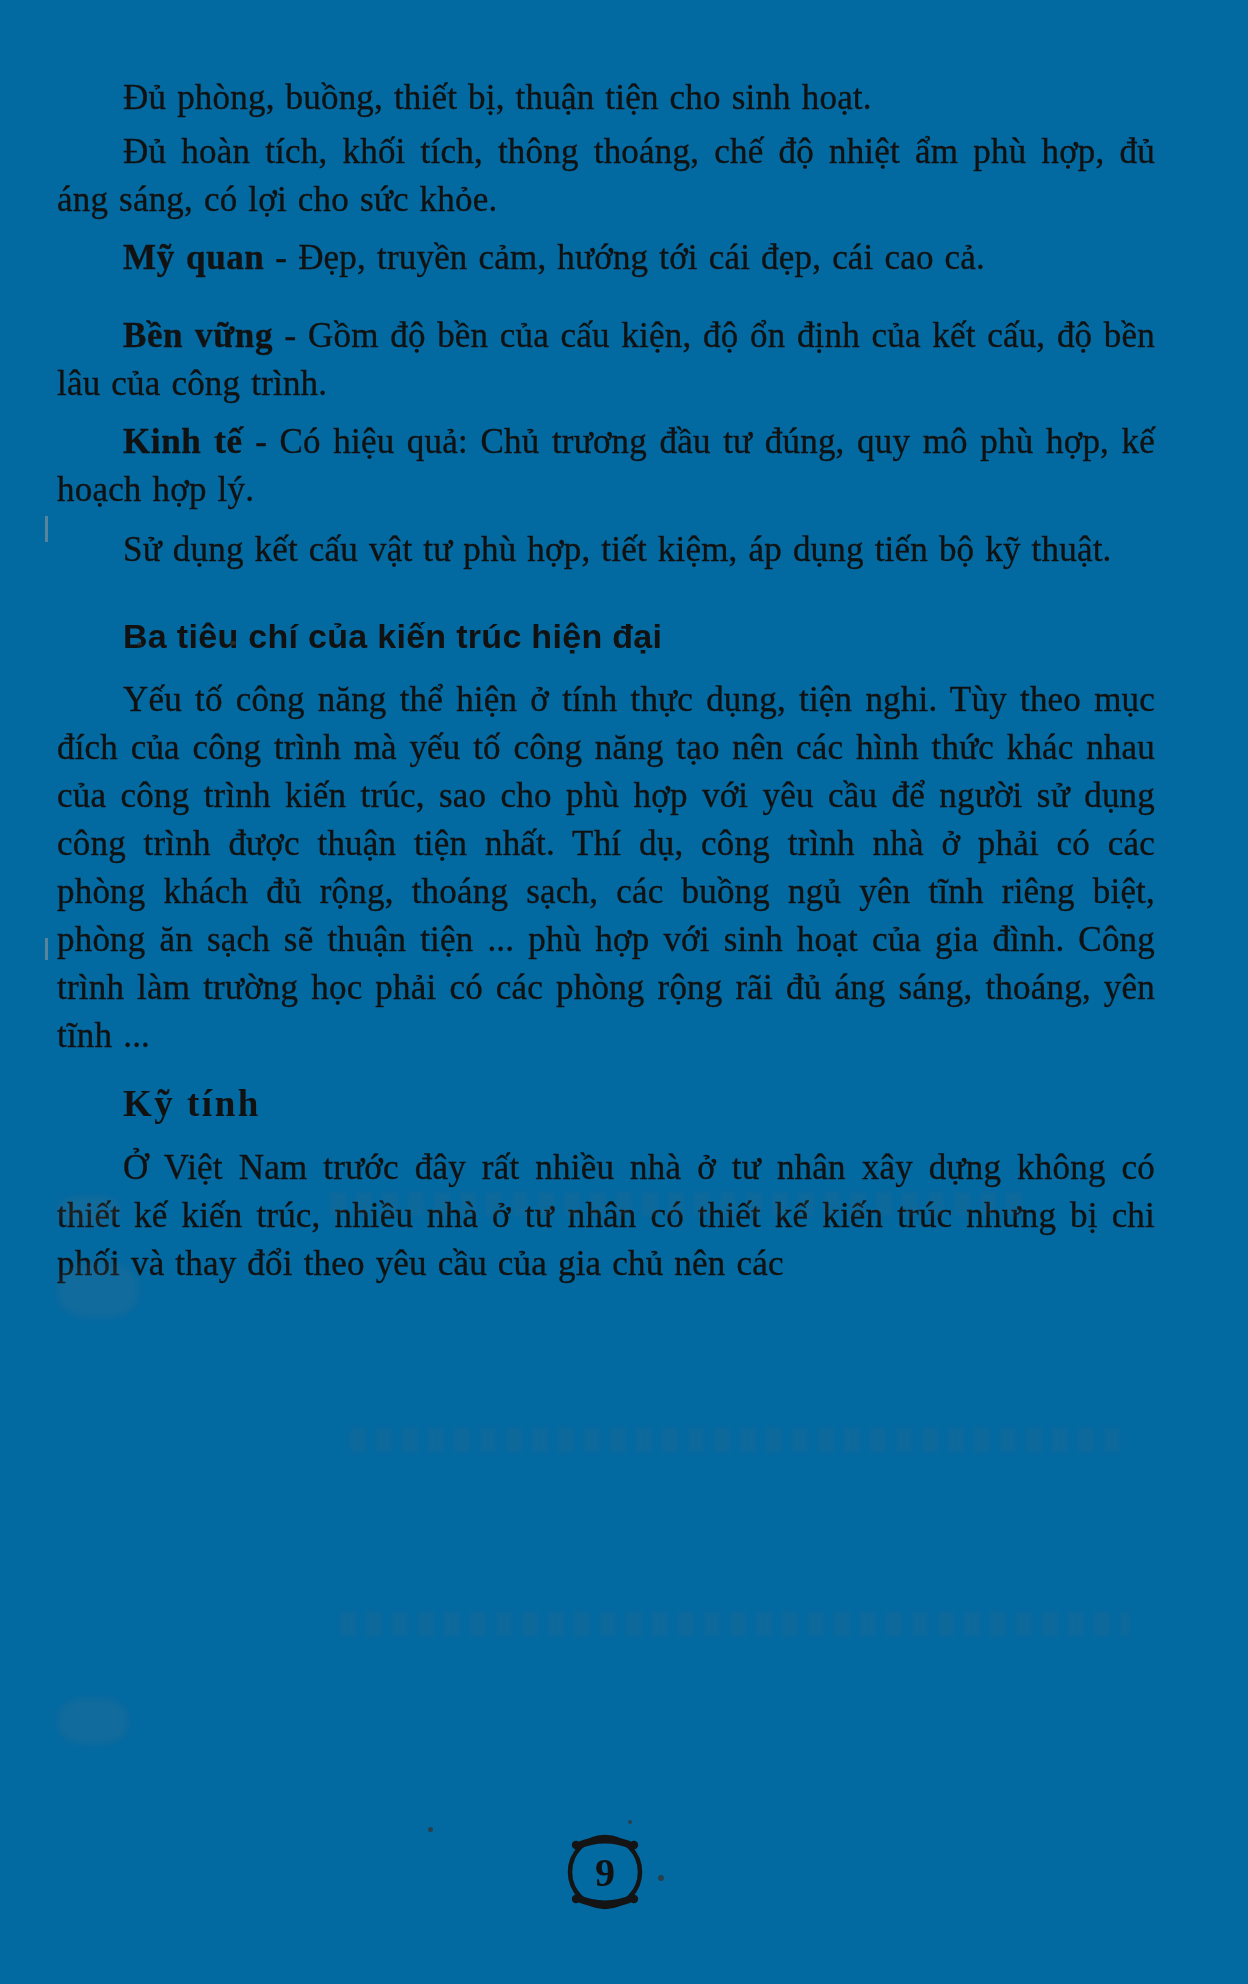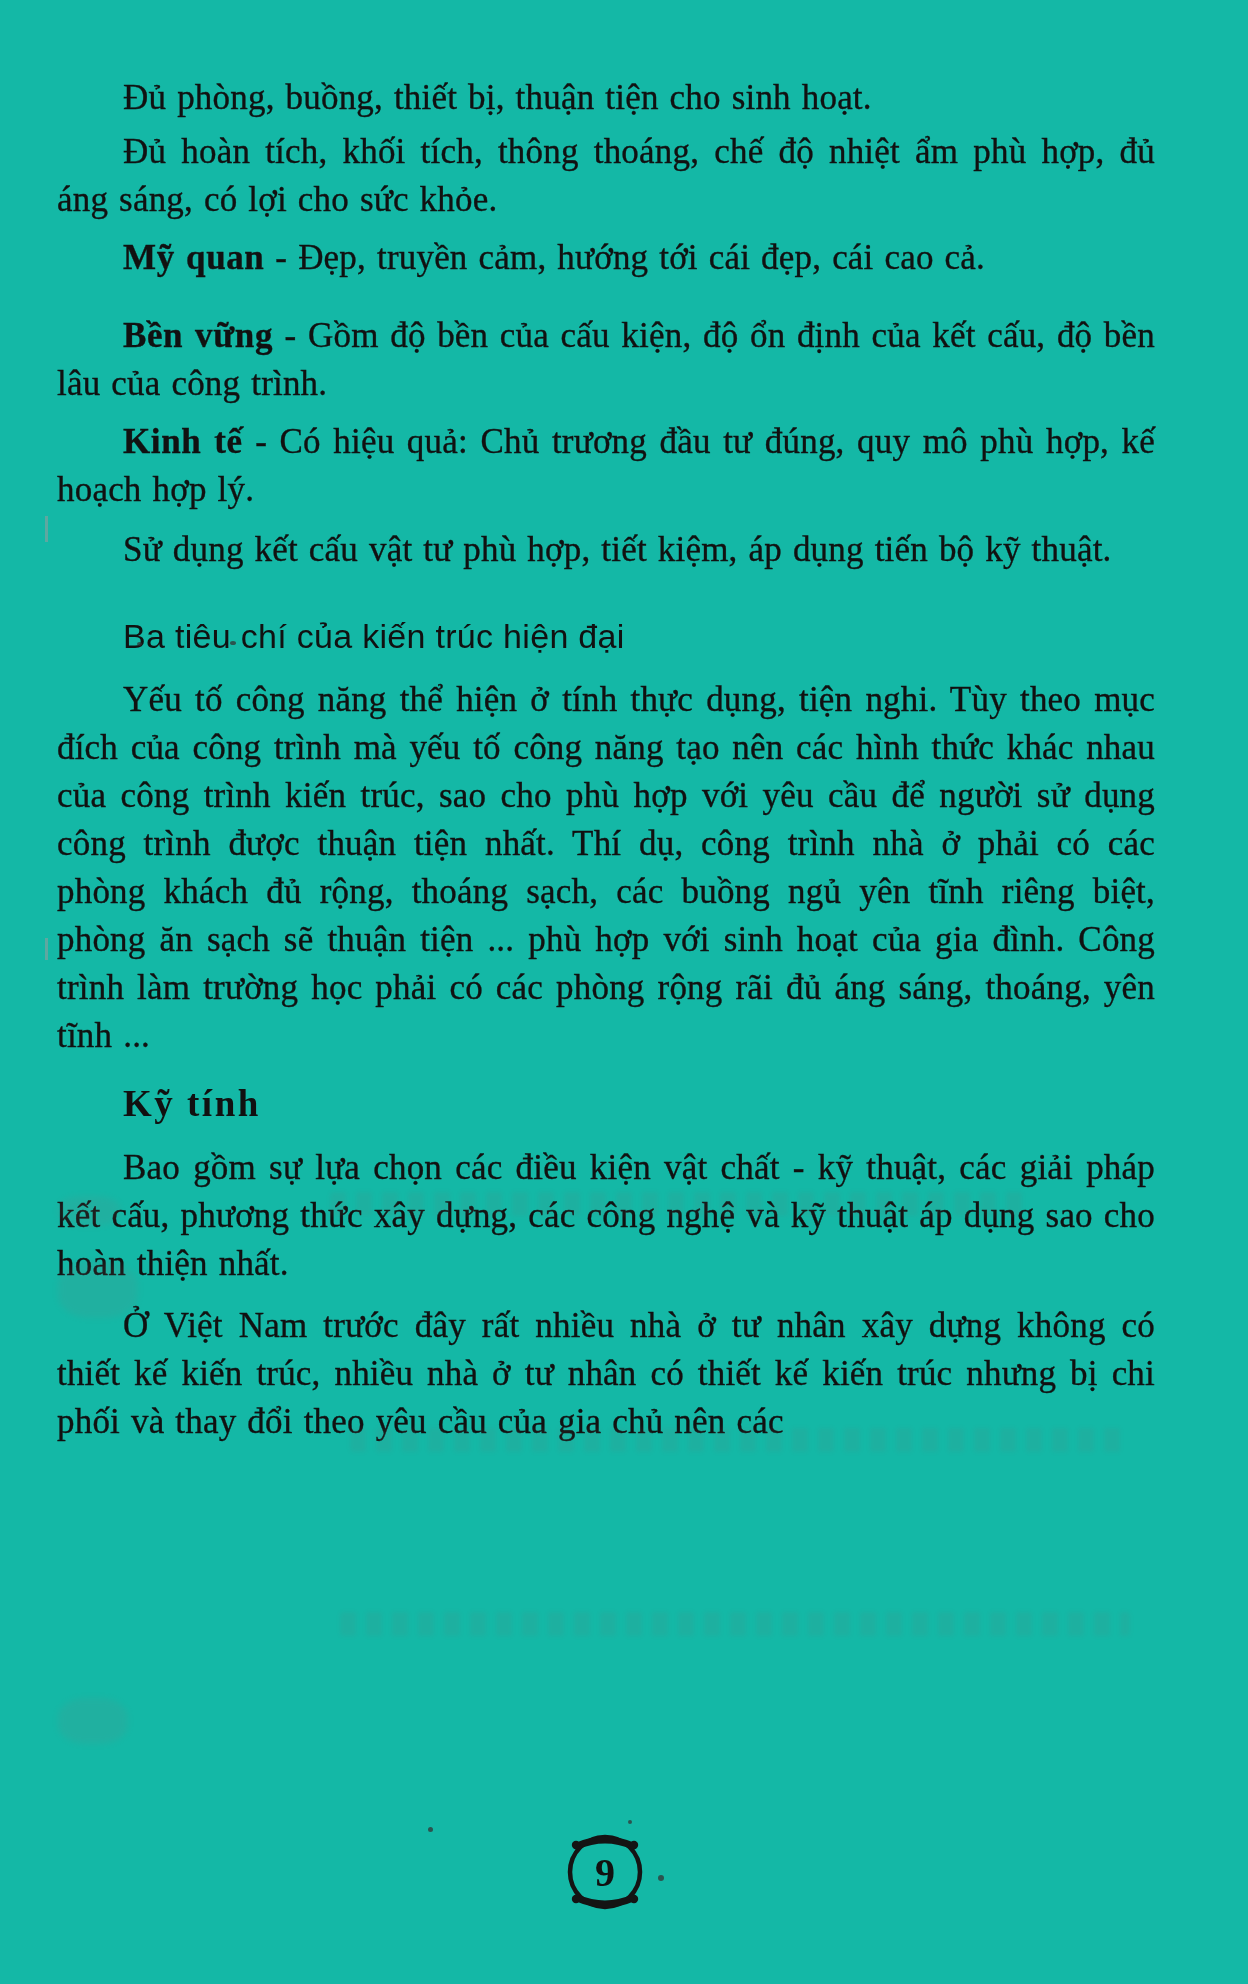--- a/index.html
+++ b/index.html
@@ -2,21 +2,21 @@
 <html><head>
 <meta charset="utf-8">
 <title>Scanned book page</title>
 <style>
   html, body { margin: 0; padding: 0; background: #e8e8e8; }
   .page {
     position: relative;
     width: 1248px;
     height: 1984px;
     margin: 0 auto;
-    background: #14b8a6;
+    background: #0369a1;
     overflow: hidden;
     font-family: "Liberation Serif", serif;
     color: #111111;
   }
   .text-block {
     position: absolute;
     left: 57px;
     top: 74px;
     width: 1098px;
   }
@@ -29,21 +29,21 @@
     line-height: 48px;
     text-align: justify;
     text-indent: 66px;
     letter-spacing: 0.2px;
     word-spacing: 2px;
     -webkit-text-stroke: 0.35px #131313;
   }
   p.body b.lead { font-weight: bold; letter-spacing: 0.6px; }
   h2.h-sans {
     font-family: "Liberation Sans", sans-serif;
-    font-weight: normal;
+    font-weight: bold;
     font-size: 34px;
     line-height: 52px;
     text-indent: 66px;
     letter-spacing: 0.3px;
   }
   h3.h-serif {
     font-family: "Liberation Serif", serif;
     font-weight: bold;
     font-size: 37px;
     line-height: 52px;
@@ -121,21 +121,20 @@
 
     <p class="body sp-12"><span>Sử dụng kết cấu vật tư phù hợp, tiết kiệm, áp dụng tiến bộ kỹ thuật.</span></p>
 
     <h2 class="h-sans sp-36">Ba tiêu chí của kiến trúc hiện đại</h2>
 
 
     <p class="body sp-14"><span>Yếu tố công năng thể hiện ở tính thực dụng, tiện nghi. Tùy theo mục đích của công trình mà yếu tố công năng tạo nên các hình thức khác nhau của công trình kiến trúc, sao cho phù hợp với yêu cầu để người sử dụng công trình được thuận tiện nhất. Thí dụ, công trình nhà ở phải có các phòng khách đủ rộng, thoáng sạch, các buồng ngủ yên tĩnh riêng biệt, phòng ăn sạch sẽ thuận tiện ... phù hợp với sinh hoạt của gia đình. Công trình làm trường học phải có các phòng rộng rãi đủ áng sáng, thoáng, yên tĩnh ...</span></p>
 
     <h3 class="h-serif sp-18">Kỹ tính</h3>
 
-    <p class="body sp-14"><span>Bao gồm sự lựa chọn các điều kiện vật chất - kỹ thuật, các giải pháp kết cấu, phương thức xây dựng, các công nghệ và kỹ thuật áp dụng sao cho hoàn thiện nhất.</span></p>
 
 
 
     <p class="body sp-14"><span>Ở Việt Nam trước đây rất nhiều nhà ở tư nhân xây dựng không có thiết kế kiến trúc, nhiều nhà ở tư nhân có thiết kế kiến trúc nhưng bị chi phối và thay đổi theo yêu cầu của gia chủ nên các</span></p>
 
   </div>
 
   <svg class="page-badge" width="90" height="88" viewBox="0 0 90 88">
     <circle cx="45" cy="44" r="35" fill="none" stroke="#141414" stroke-width="4.5"></circle>
     <path d="M17,18 Q45,6 73,18" fill="none" stroke="#141414" stroke-width="7" stroke-linecap="round"></path>

